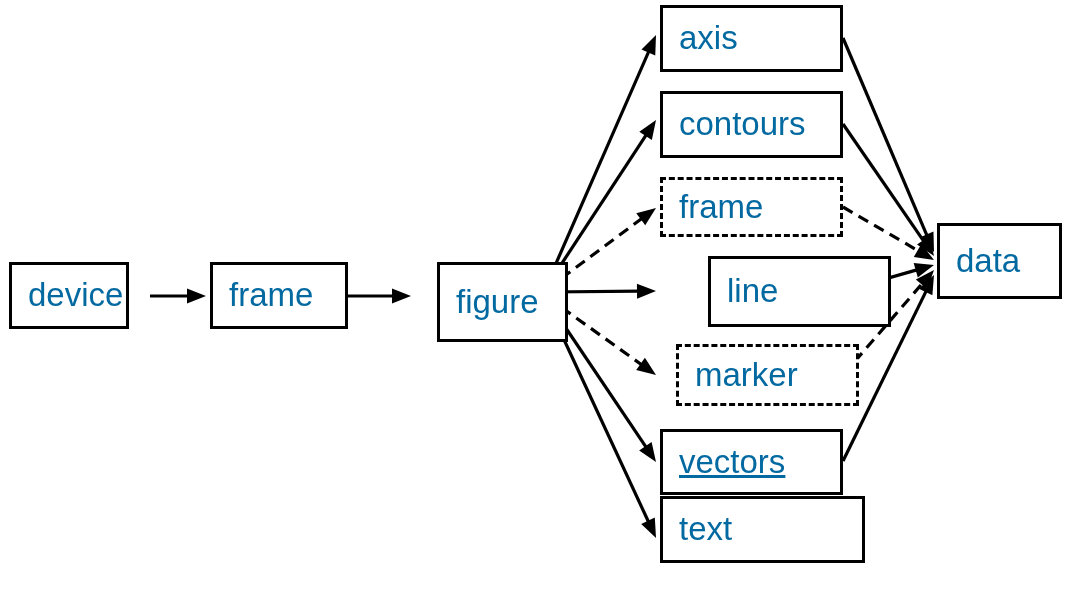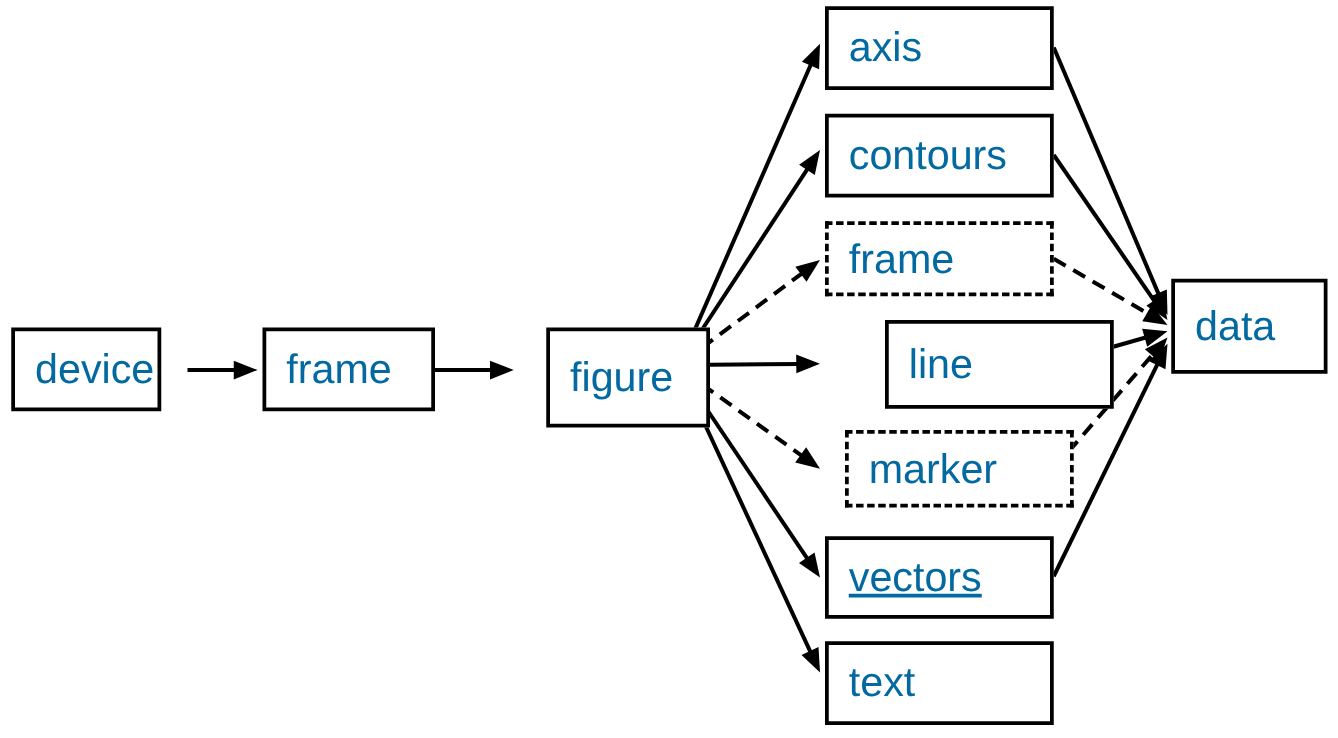--- a/index.html
+++ b/index.html
@@ -135,20 +135,20 @@
       </div>
       <div class="node" style="left: 660px; top: 256px; width: 183px; height: 71px; margin-left: 48px;">
         <span class="node-label">line</span>
       </div>
       <div class="node dashed" style="left: 676px; top: 344px; width: 183px; height: 62px;">
         <span class="node-label">marker</span>
       </div>
       <div class="node" style="left: 660px; top: 429px; width: 183px; height: 66px; text-decoration: underline;">
         <span class="node-label">vectors</span>
       </div>
-      <div class="node" style="left: 660px; top: 513px; width: 183px; height: 67px;">
+      <div class="node" style="left: 660px; top: 496px; width: 205px; height: 67px;">
         <span class="node-label">text</span>
       </div>
       <div class="node" style="left: 937px; top: 223px; width: 125px; height: 76px;">
         <span class="node-label">data</span>
       </div>
     </div>
 </div>
 
 </body></html>

